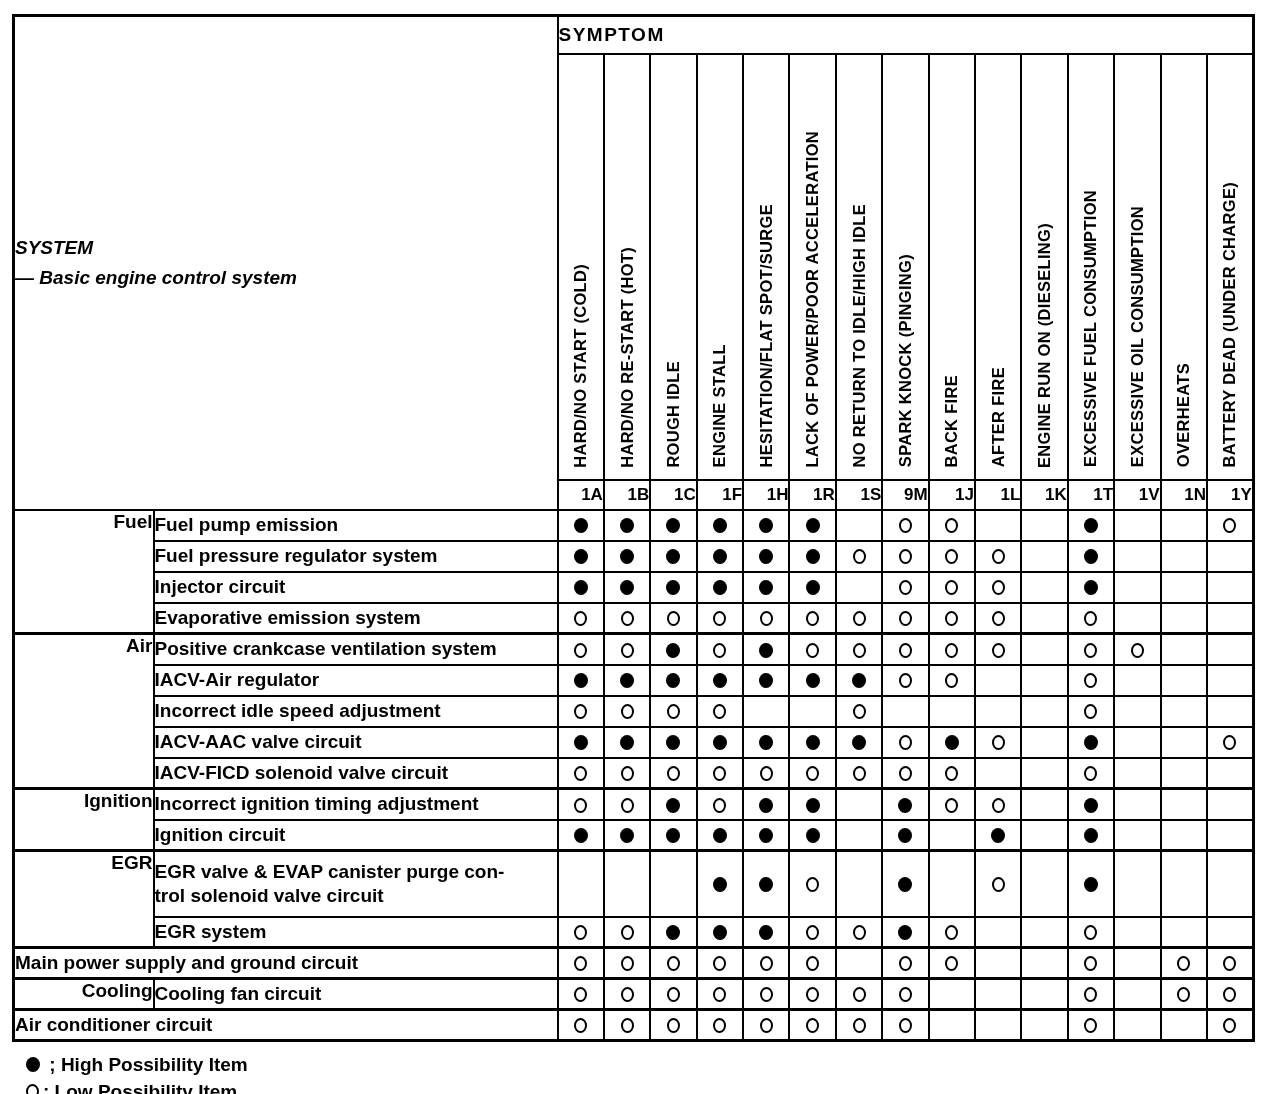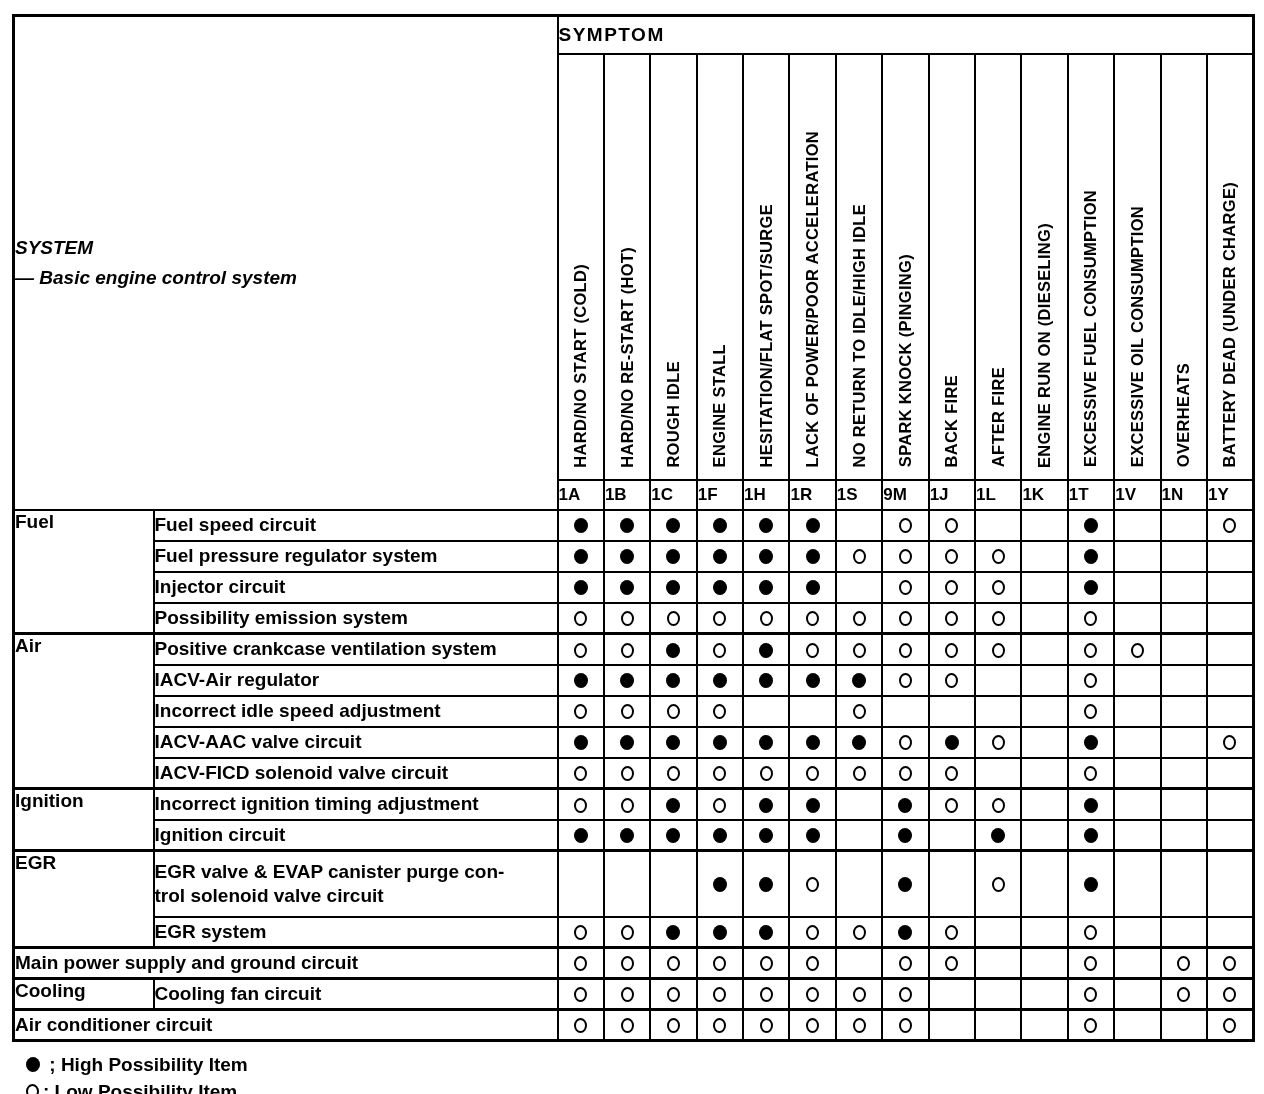--- a/index.html
+++ b/index.html
@@ -55,30 +55,30 @@
     transform: rotate(180deg);
     white-space: nowrap;
     font-size: 16.5px;
     font-weight: 700;
     letter-spacing: 0.3px;
   }
   
   tr.code-row th {
     height: 30px;
     font-size: 17px;
-    text-align: left;
+    text-align: right;
     vertical-align: middle;
     margin-left: 36px;
   }
   
   tbody tr { height: 31px; }
   tbody tr.tall { height: 66px; }
   td.group-cell {
     vertical-align: top;
-    text-align: left;
+    text-align: right;
     padding: 3px 4px 0 12px;
     font-size: 19px;
   }
   td.item-cell {
     vertical-align: middle;
     text-align: left;
     padding: 1px 4px 1px 8px;
     font-size: 19px;
     line-height: 1.25;
     white-space: pre-line;
@@ -165,21 +165,21 @@
           <th>1K</th>
           <th>1T</th>
           <th>1V</th>
           <th>1N</th>
           <th>1Y</th>
         </tr>
     </thead>
     <tbody>
         <tr>
           <td class="group-cell" rowspan="4">Fuel</td>
-          <td class="item-cell">Fuel speed circuit</td>
+          <td class="item-cell">Fuel pump emission</td>
           <td class="mark-cell"><span class="mk h"></span></td>
           <td class="mark-cell"><span class="mk h"></span></td>
           <td class="mark-cell"><span class="mk h"></span></td>
           <td class="mark-cell"><span class="mk h"></span></td>
           <td class="mark-cell"><span class="mk h"></span></td>
           <td class="mark-cell"><span class="mk h"></span></td>
           <td class="mark-cell"></td>
           <td class="mark-cell"><span class="mk l"></span></td>
           <td class="mark-cell"><span class="mk l"></span></td>
           <td class="mark-cell"></td>
@@ -219,21 +219,21 @@
           <td class="mark-cell"><span class="mk l"></span></td>
           <td class="mark-cell"><span class="mk l"></span></td>
           <td class="mark-cell"><span class="mk l"></span></td>
           <td class="mark-cell"></td>
           <td class="mark-cell"><span class="mk h"></span></td>
           <td class="mark-cell"></td>
           <td class="mark-cell"></td>
           <td class="mark-cell"></td>
         </tr>
         <tr>
-          <td class="item-cell">Possibility emission system</td>
+          <td class="item-cell">Evaporative emission system</td>
           <td class="mark-cell"><span class="mk l"></span></td>
           <td class="mark-cell"><span class="mk l"></span></td>
           <td class="mark-cell"><span class="mk l"></span></td>
           <td class="mark-cell"><span class="mk l"></span></td>
           <td class="mark-cell"><span class="mk l"></span></td>
           <td class="mark-cell"><span class="mk l"></span></td>
           <td class="mark-cell"><span class="mk l"></span></td>
           <td class="mark-cell"><span class="mk l"></span></td>
           <td class="mark-cell"><span class="mk l"></span></td>
           <td class="mark-cell"><span class="mk l"></span></td>

